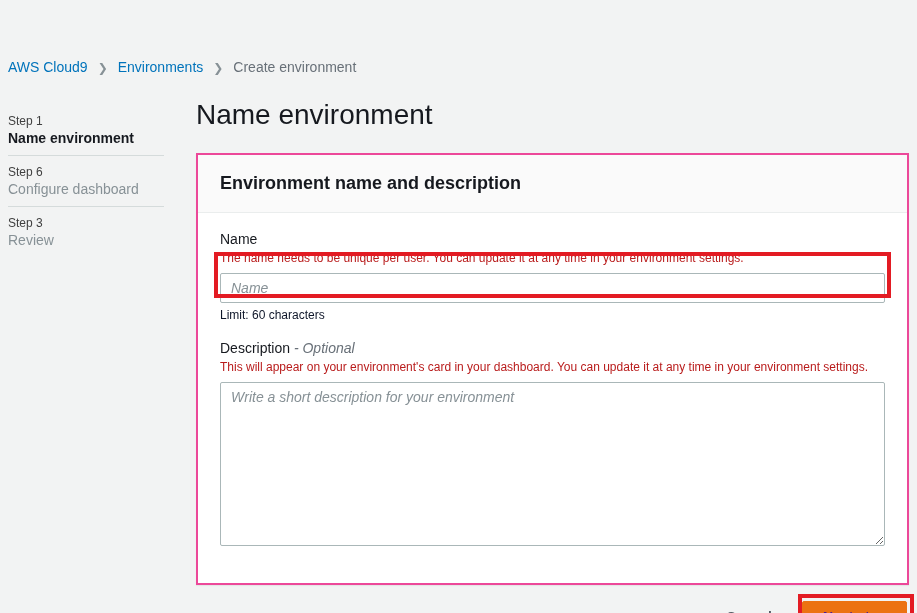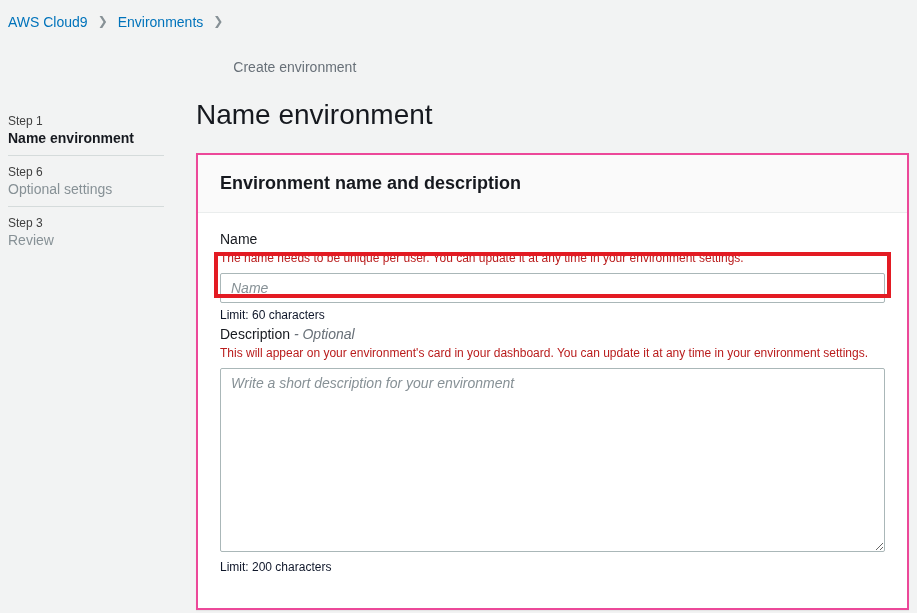--- a/index.html
+++ b/index.html
@@ -9,21 +9,21 @@
       color: #16191f;
       font-size: 14px;
       width: 917px;
       height: 613px;
       overflow: hidden;
     }
     .breadcrumbs {
       padding: 14px 8px;
       font-size: 14px;
       display: flex;
-      align-items: flex-start;
+      align-items: flex-end;
       gap: 10px;
     }
     .breadcrumbs a {
       color: #0073bb;
       text-decoration: none;
       cursor: pointer;
     }
     .breadcrumbs .sep {
       color: #879196;
       font-size: 12px;
@@ -81,21 +81,21 @@
       background: #fafafa;
     }
     .panel-header h2 {
       font-size: 18px;
       font-weight: 700;
       color: #16191f;
     }
     .panel-body {
       padding: 18px 22px 22px;
     }
-    .field { margin-bottom: 4px; position: relative; }
+    .field { margin-bottom: 18px; position: relative; }
     .field:last-child { margin-bottom: 12px; }
     .field-label {
       font-size: 14px;
       color: #16191f;
       margin-bottom: 3px;
     }
     .optional {
       color: #687078;
       font-style: italic;
       font-weight: 400;
@@ -113,21 +113,21 @@
       border-radius: 2px;
       font-size: 14px;
       font-family: inherit;
       color: #16191f;
     }
     .text-input::placeholder {
       color: #879196;
       font-style: italic;
     }
     textarea.text-input {
-      height: 184px;
+      height: 164px;
       resize: both;
     }
     .field-limit {
       font-size: 12px;
       color: #0f172a;
       margin-top: 5px;
     }
     .highlight-box {
       position: absolute;
       border: 4px solid #e31b23;
@@ -185,21 +185,21 @@
 </nav>
 
 <div class="layout">
   <aside class="sidebar">
     <div class="step active">
       <div class="step-num">Step 1</div>
       <div class="step-title">Name environment</div>
     </div>
     <div class="step">
       <div class="step-num">Step 6</div>
-      <div class="step-title">Optional settings</div>
+      <div class="step-title">Configure dashboard</div>
     </div>
     <div class="step">
       <div class="step-num">Step 3</div>
       <div class="step-title">Review</div>
     </div>
   </aside>
 
   <main class="main">
     <h1 class="page-title">Name environment</h1>
 
@@ -216,21 +216,20 @@
           <div class="field-limit">Limit: 60 characters</div>
         </div>
 
         <div class="field">
           <div class="field-label">
             <span>Description</span>
             <span class="optional">- Optional</span>
           </div>
           <div class="field-hint">This will appear on your environment's card in your dashboard. You can update it at any time in your environment settings.</div>
           <textarea class="text-input" placeholder="Write a short description for your environment" style=""></textarea>
-          <div class="field-limit">Limit: 200 characters</div>
         </div>
       </div>
     </section>
 
     <div class="actions">
       <button class="btn">Cancel</button>
       <button class="btn btn-primary">Next step</button>
       <div class="highlight-next"></div>
     </div>
   </main>

